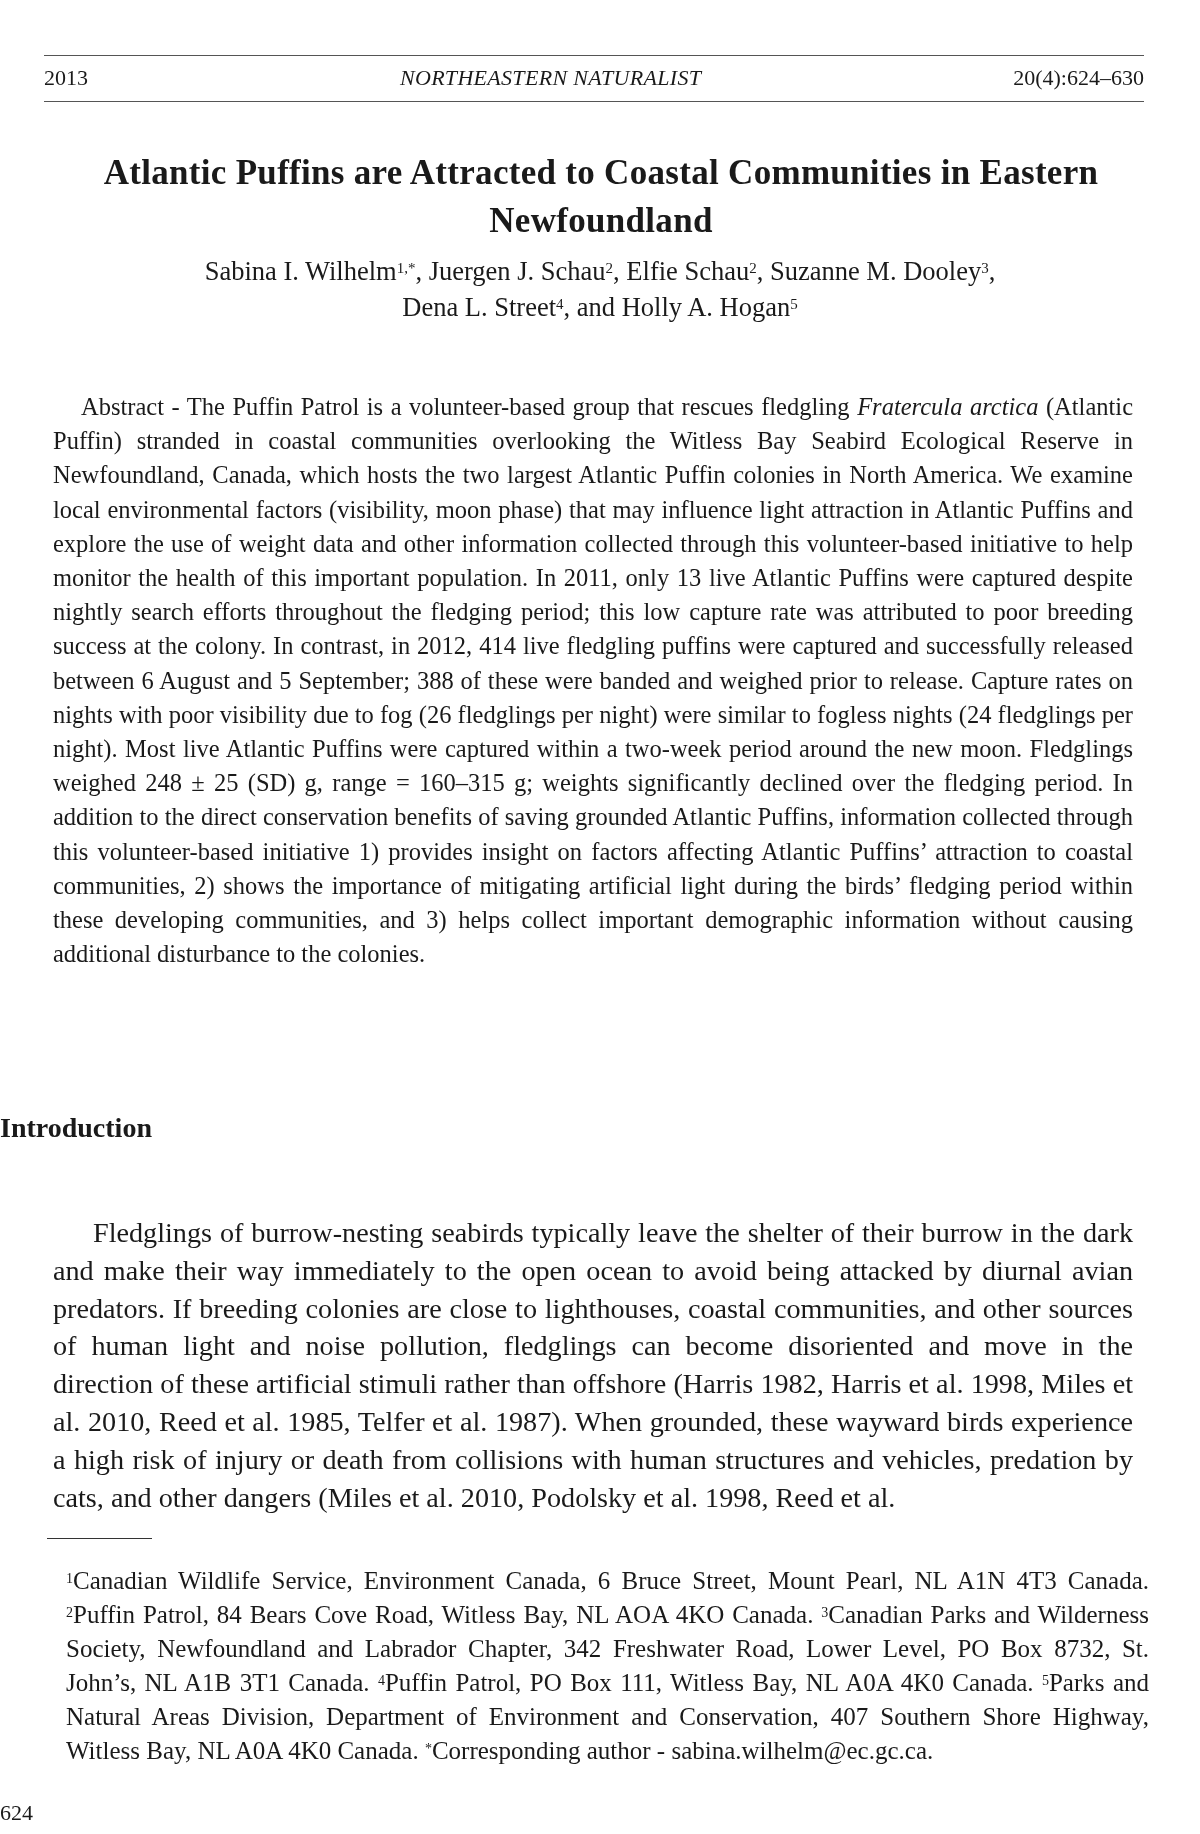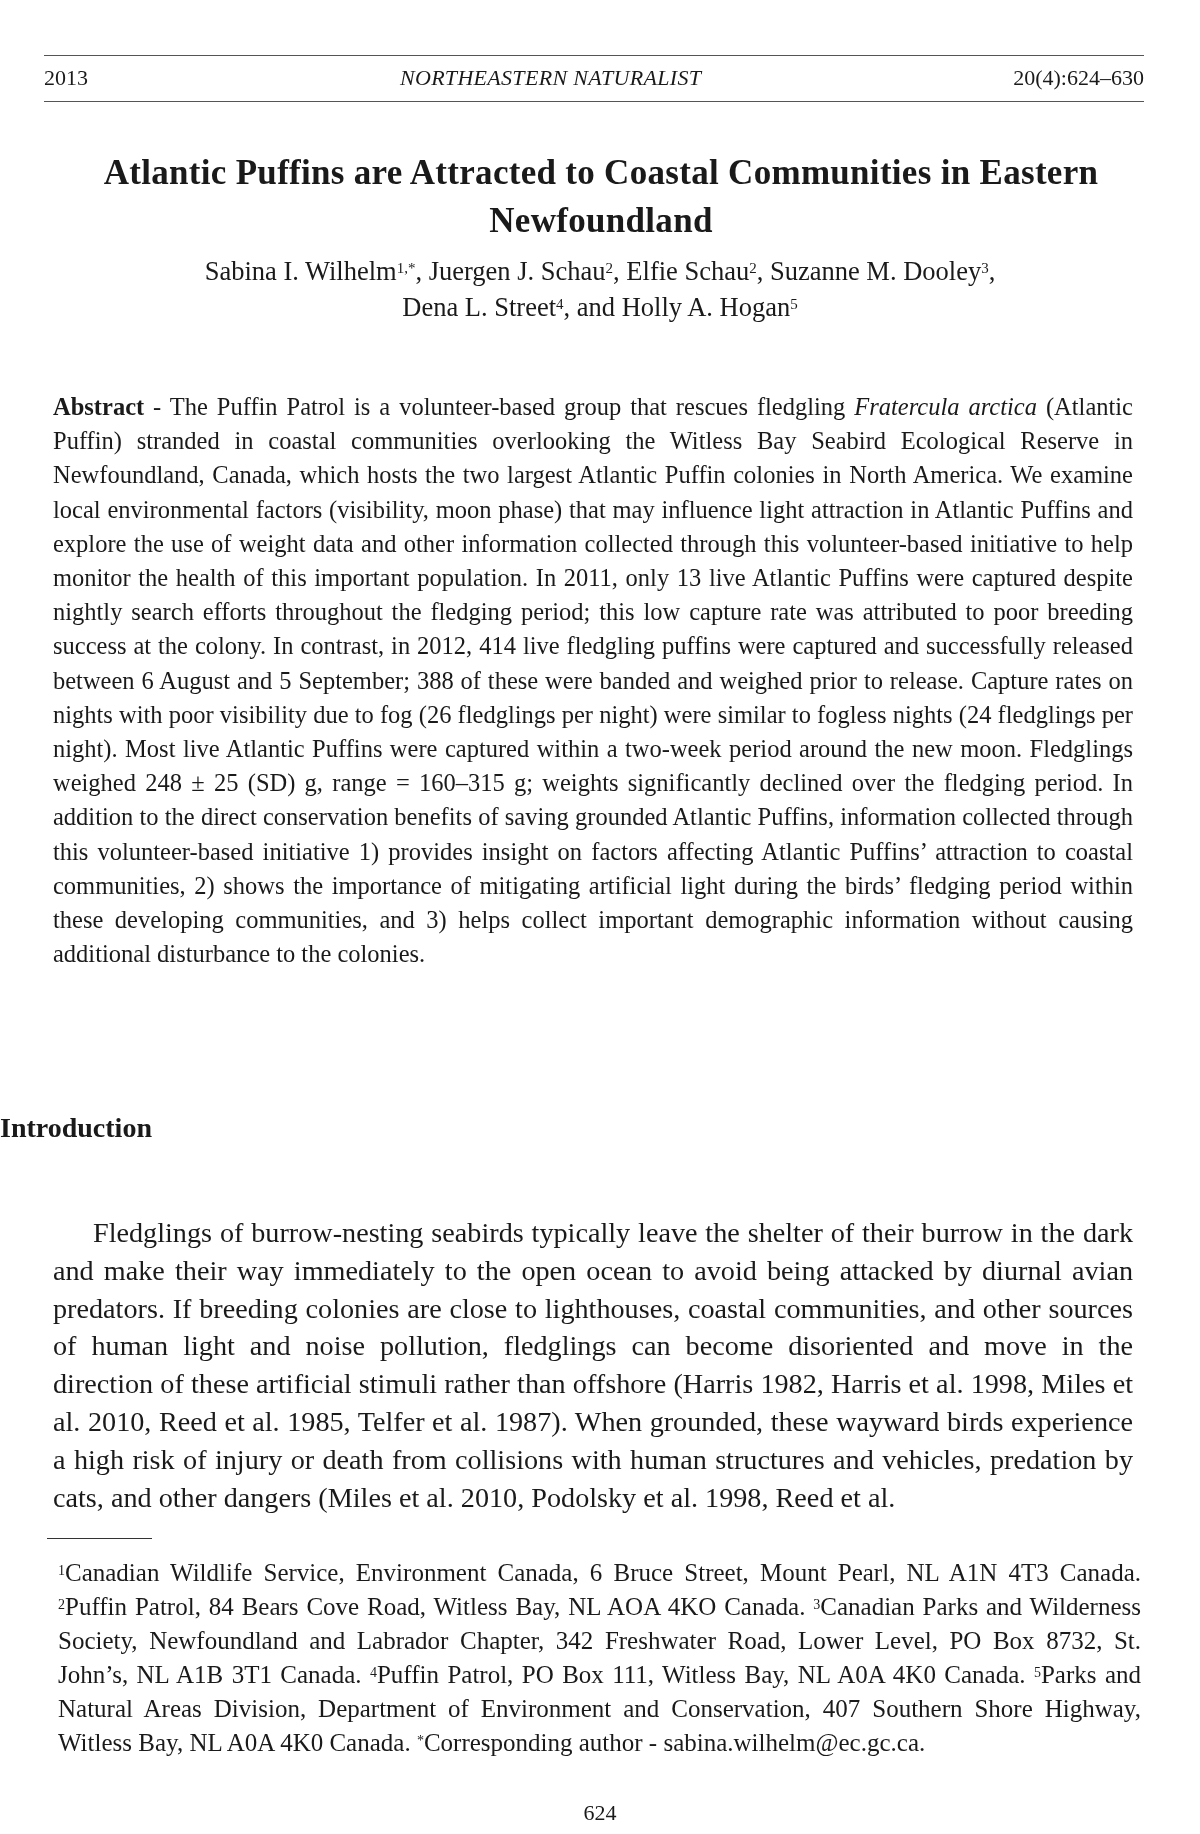--- a/index.html
+++ b/index.html
@@ -9,31 +9,31 @@
   .running-head { position:absolute; left:44px; width:1100px; top:64px; height:28px;
                   font-size:22px; display:flex; justify-content:space-between; align-items:center; }
   .running-head .journal { font-style:italic; letter-spacing:0.3px; }
   .title { position:absolute; left:60px; width:1080px; top:148px; text-align:center;
            font-weight:bold; font-size:35px; line-height:48px; letter-spacing:0.3px; }
   .authors { position:absolute; left:60px; width:1080px; top:253px; text-align:center;
              font-size:26.5px; line-height:36px; }
   .authors sup { font-size:15px; vertical-align:top; position:relative; top:-3px; }
   .abstract { position:absolute; left:53px; width:1080px; top:390px;
               font-size:24.5px; line-height:34.2px; text-align:justify; }
-  .abstract .lead { font-weight:bold; }
+  .abstract .lead { font-weight:normal;margin-left:28px; }
   .abstract i { font-style:italic; }
   .section-title { position:absolute; left:0; width:1200px; top:1112px; text-align:left;
                    font-weight:bold; font-size:28px; }
   .intro { position:absolute; left:53px; width:1080px; top:1214px;
            font-size:28.2px; line-height:37.8px; text-align:justify; text-indent:40px; }
   .fn-rule { position:absolute; left:47px; top:1538px; width:105px; border-top:1.2px solid #333; }
   .footnotes { position:absolute; left:50px; width:1083px; top:1548px;
                font-size:25px; line-height:34px; text-align:justify; }
   .footnotes sup { font-size:14px; vertical-align:top; position:relative; top:-2px; }
-  .page-number { position:absolute; left:0; width:1200px; top:1800px; text-align:center; font-size:22px; }
+  .page-number { position:absolute; left:0; width:1200px; top:1800px; text-align:left; font-size:22px; }
 </style>
 </head>
 <body>
 
 <div class="header-rule" style="top:55px;"></div>
 <div class="running-head">
   <span>2013</span>
   <span class="journal">NORTHEASTERN NATURALIST</span>
   <span>20(4):624–630</span>
 </div>
@@ -53,17 +53,17 @@
 <p class="abstract" style="margin:0;">
   <span class="lead">Abstract</span><span> - </span><span>The Puffin Patrol is a volunteer-based group that rescues fledgling </span><i>Fratercula arctica</i><span> (Atlantic Puffin) stranded in coastal communities overlooking the Witless Bay Seabird Ecological Reserve in Newfoundland, Canada, which hosts the two largest Atlantic Puffin colonies in North America. We examine local environmental factors (visibility, moon phase) that may influence light attraction in Atlantic Puffins and explore the use of weight data and other information collected through this volunteer-based initiative to help monitor the health of this important population. In 2011, only 13 live Atlantic Puffins were captured despite nightly search efforts throughout the fledging period; this low capture rate was attributed to poor breeding success at the colony. In contrast, in 2012, 414 live fledgling puffins were captured and successfully released between 6 August and 5 September; 388 of these were banded and weighed prior to release. Capture rates on nights with poor visibility due to fog (26 fledglings per night) were similar to fogless nights (24 fledglings per night). Most live Atlantic Puffins were captured within a two-week period around the new moon. Fledglings weighed 248 ± 25 (SD) g, range = 160–315 g; weights significantly declined over the fledging period. In addition to the direct conservation benefits of saving grounded Atlantic Puffins, information collected through this volunteer-based initiative 1) provides insight on factors affecting Atlantic Puffins’ attraction to coastal communities, 2) shows the importance of mitigating artificial light during the birds’ fledging period within these developing communities, and 3) helps collect important demographic information without causing additional disturbance to the colonies.</span>
 </p>
 
 <h2 class="section-title" style="margin:0;">Introduction</h2>
 
 <p class="intro" style="margin:0;">Fledglings of burrow-nesting seabirds typically leave the shelter of their burrow in the dark and make their way immediately to the open ocean to avoid being attacked by diurnal avian predators. If breeding colonies are close to lighthouses, coastal communities, and other sources of human light and noise pollution, fledglings can become disoriented and move in the direction of these artificial stimuli rather than offshore (Harris 1982, Harris et al. 1998, Miles et al. 2010, Reed et al. 1985, Telfer et al. 1987). When grounded, these wayward birds experience a high risk of injury or death from collisions with human structures and vehicles, predation by cats, and other dangers (Miles et al. 2010, Podolsky et al. 1998, Reed et al.</p>
 
 <div class="fn-rule"></div>
 
-<p class="footnotes" style="margin:8px;">
+<p class="footnotes" style="margin:16px;">
   <sup>1</sup><span>Canadian Wildlife Service, Environment Canada, 6 Bruce Street, Mount Pearl, NL A1N 4T3 Canada. </span><sup>2</sup><span>Puffin Patrol, 84 Bears Cove Road, Witless Bay, NL AOA 4KO Canada. </span><sup>3</sup><span>Canadian Parks and Wilderness Society, Newfoundland and Labrador Chapter, 342 Freshwater Road, Lower Level, PO Box 8732, St. John’s, NL A1B 3T1 Canada. </span><sup>4</sup><span>Puffin Patrol, PO Box 111, Witless Bay, NL A0A 4K0 Canada. </span><sup>5</sup><span>Parks and Natural Areas Division, Department of Environment and Conservation, 407 Southern Shore Highway, Witless Bay, NL A0A 4K0 Canada. </span><sup>*</sup><span>Corresponding author - sabina.wilhelm@ec.gc.ca.</span>
 </p>
 
 <div class="page-number">624</div>
 
 </body></html>

